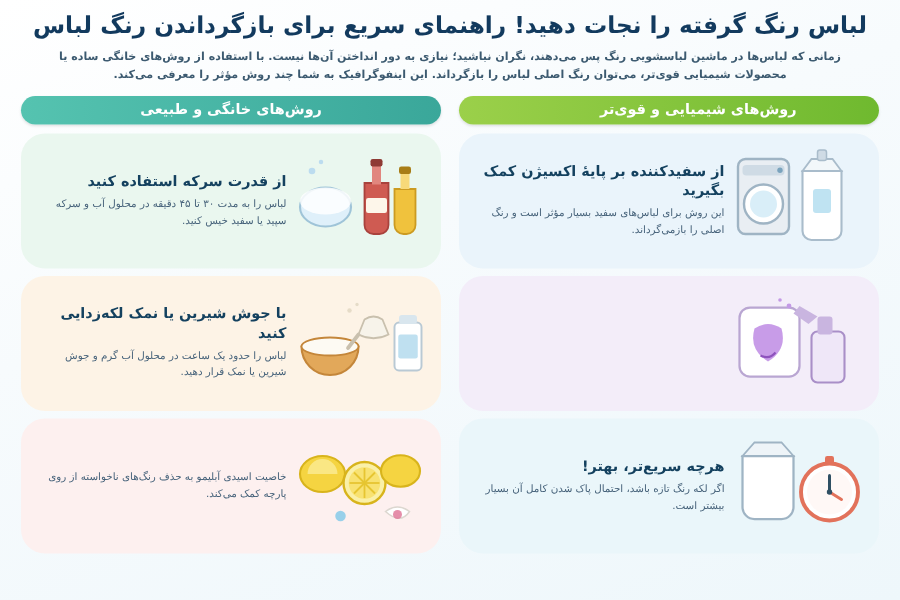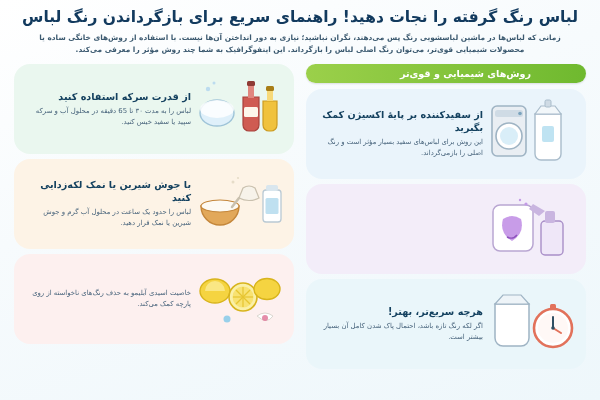--- a/index.html
+++ b/index.html
@@ -158,40 +158,41 @@
           </svg>
         </div>
         <div class="txt">
           <div class="tip-title">هرچه سریع‌تر، بهتر!</div>
           <div class="tip-body">اگر لکه رنگ تازه باشد، احتمال پاک شدن کامل آن بسیار بیشتر است.</div>
         </div>
       </div>
     </div>
 
     <div class="col">
+      <div class="band band-natural">روش‌های خانگی و طبیعی</div>
 
       <div class="panel panel-a">
         <div class="art">
           <svg viewBox="0 0 88 76" width="88" height="76">
             <ellipse cx="20" cy="42" rx="17" ry="13" fill="#dff0fa" stroke="#9fc4d8" stroke-width="1.4"></ellipse>
             <ellipse cx="20" cy="38" rx="17" ry="9" fill="#ffffff" opacity="0.85"></ellipse>
             <path d="M46 26 h16 v28 a6 6 0 0 1 -6 6 h-4 a6 6 0 0 1 -6 -6 z" fill="#cf5b52" stroke="#a9423c" stroke-width="1.2"></path>
             <rect x="51" y="14" width="6" height="13" fill="#e1867e"></rect>
             <rect x="50" y="10" width="8" height="5" rx="1.5" fill="#8e3a34"></rect>
             <rect x="47" y="36" width="14" height="10" rx="1.5" fill="#fdf6ea"></rect>
             <path d="M66 30 h14 v24 a6 6 0 0 1 -6 6 h-2 a6 6 0 0 1 -6 -6 z" fill="#f0c23d" stroke="#cc9b21" stroke-width="1.2"></path>
             <rect x="70" y="19" width="6" height="11" fill="#f7d979"></rect>
             <rect x="69" y="15" width="8" height="5" rx="1.5" fill="#a87d16"></rect>
             <circle cx="11" cy="18" r="2.2" fill="#bcdcef"></circle>
             <circle cx="17" cy="12" r="1.5" fill="#bcdcef"></circle>
           </svg>
         </div>
         <div class="txt">
           <div class="tip-title">از قدرت سرکه استفاده کنید</div>
-          <div class="tip-body">لباس را به مدت ۳۰ تا 65 دقیقه در محلول آب و سرکه سپید یا سفید خیس کنید.</div>
+          <div class="tip-body">لباس را به مدت ۳۰ تا ۴۵ دقیقه در محلول آب و سرکه سپید یا سفید خیس کنید.</div>
         </div>
       </div>
 
       <div class="panel panel-b">
         <div class="art">
           <svg viewBox="0 0 88 76" width="88" height="76">
             <path d="M4 40 h38 a19 19 0 0 1 -19 19 a19 19 0 0 1 -19 -19 z" fill="#e2a85a" stroke="#c4863a" stroke-width="1.4"></path>
             <ellipse cx="23" cy="40" rx="19" ry="6" fill="#fdfaf3" stroke="#c4863a" stroke-width="1.2"></ellipse>
             <path d="M46 22 q6 -4 12 0 l4 10 q-10 5 -20 0 z" fill="#f7f3ea" stroke="#c9c0ae" stroke-width="1.2"></path>
             <path d="M42 32 l-7 9" stroke="#c9c0ae" stroke-width="2.5" stroke-linecap="round"></path>

